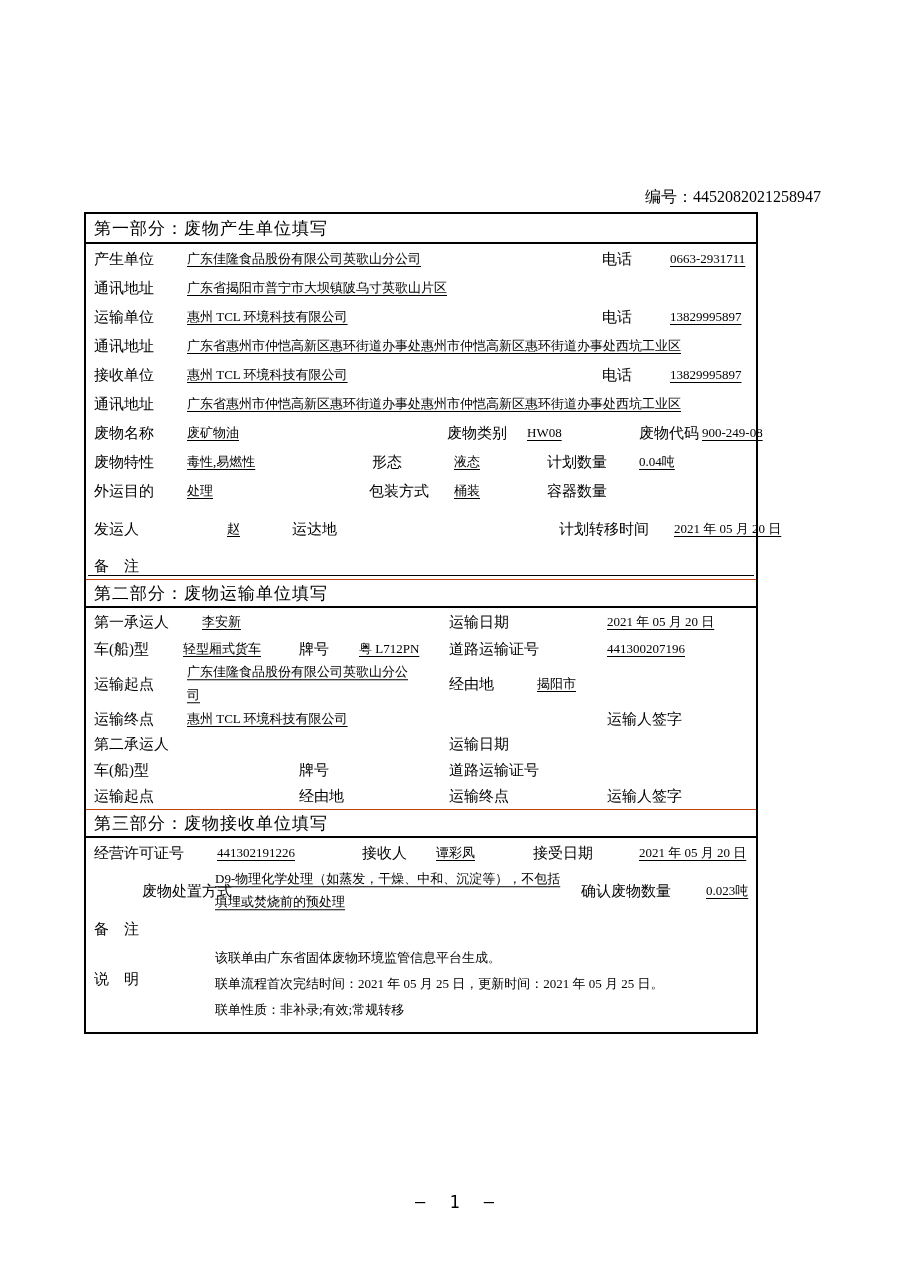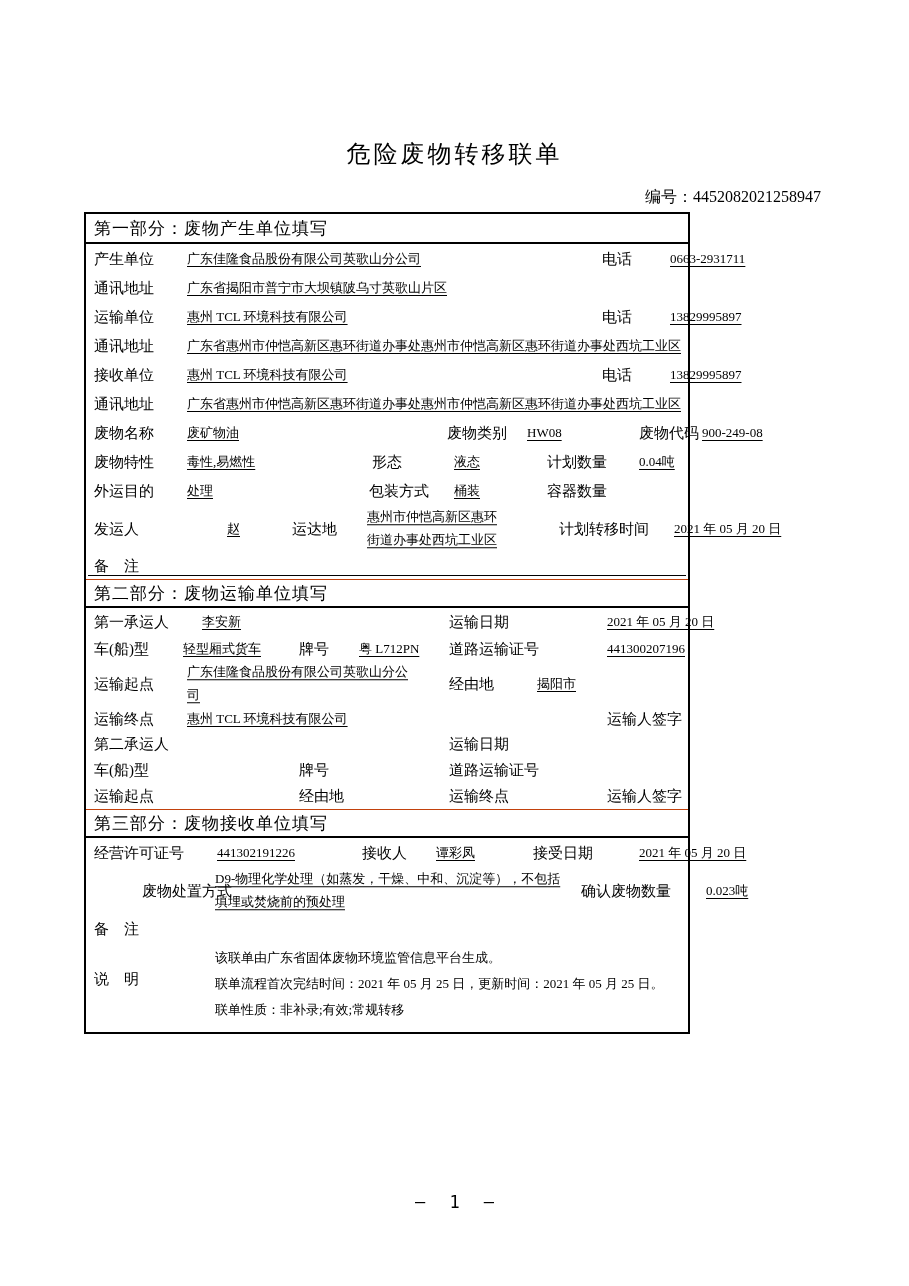--- a/index.html
+++ b/index.html
@@ -14,21 +14,21 @@
   }
   .doc-title {
     position:absolute; top:138px; left:0; width:100%;
     text-align:center; font-size:24px; letter-spacing:3px;
   }
   .doc-no {
     position:absolute; top:187px; right:88px;
     font-size:16px; white-space:nowrap;
   }
   .manifest {
-    position:absolute; top:212px; left:84px; width:606px;
+    position:absolute; top:212px; left:84px; width:674px;
     border:2px solid #000;
     background:#fff;
   }
   .sec-h {
     height:29px; line-height:28px;
     font-size:17px; padding-left:8px;
     border-bottom:2px solid #000;
     letter-spacing:1px;
   }
   .sec-h.bt { border-top:1px solid #c2410c; }
@@ -54,21 +54,20 @@
     position:absolute; top:1192px; left:0; width:100%;
     text-align:center; font-size:17px; word-spacing:14px;
     font-family:"DejaVu Sans Mono",monospace;
   }
 </style>
 </head>
 <body>
 
 <div class="page">
 
-  <div class="doc-title">危险废物转移联单</div>
 
   <div class="doc-no">
     <span>编号：</span><span>4452082021258947</span>
   </div>
 
   <div class="manifest">
 
     <div class="sec-h" style="height:30px;line-height:30px;">第一部分：废物产生单位填写</div>
 
     <div class="row" style="height:29px;">
@@ -131,21 +130,20 @@
       <span class="c lbl" style="left:283px;">包装方式</span>
       <span class="c val" style="left:368px;">桶装</span>
       <span class="c lbl" style="left:461px;">容器数量</span>
     </div>
 
 
     <div class="row" style="height:48px;">
       <span class="c lbl" style="left:8px;">发运人</span>
       <span class="c val" style="left:141px;">赵</span>
       <span class="c lbl" style="left:206px;">运达地</span>
-      <span class="c val wrap" style="left:281px;width:138px;">惠州市仲恺高新区惠环街道办事处西坑工业区</span>
       <span class="c lbl" style="left:473px;">计划转移时间</span>
       <span class="c val" style="left:588px;">2021 年 05 月 20 日</span>
     </div>
 
     <div class="row" style="height:26px;">
       <span class="c lbl" style="left:8px;">备　注</span>
       <div class="remark-underline"></div>
     </div>
 
     <div class="sec-h bt">第二部分：废物运输单位填写</div>

